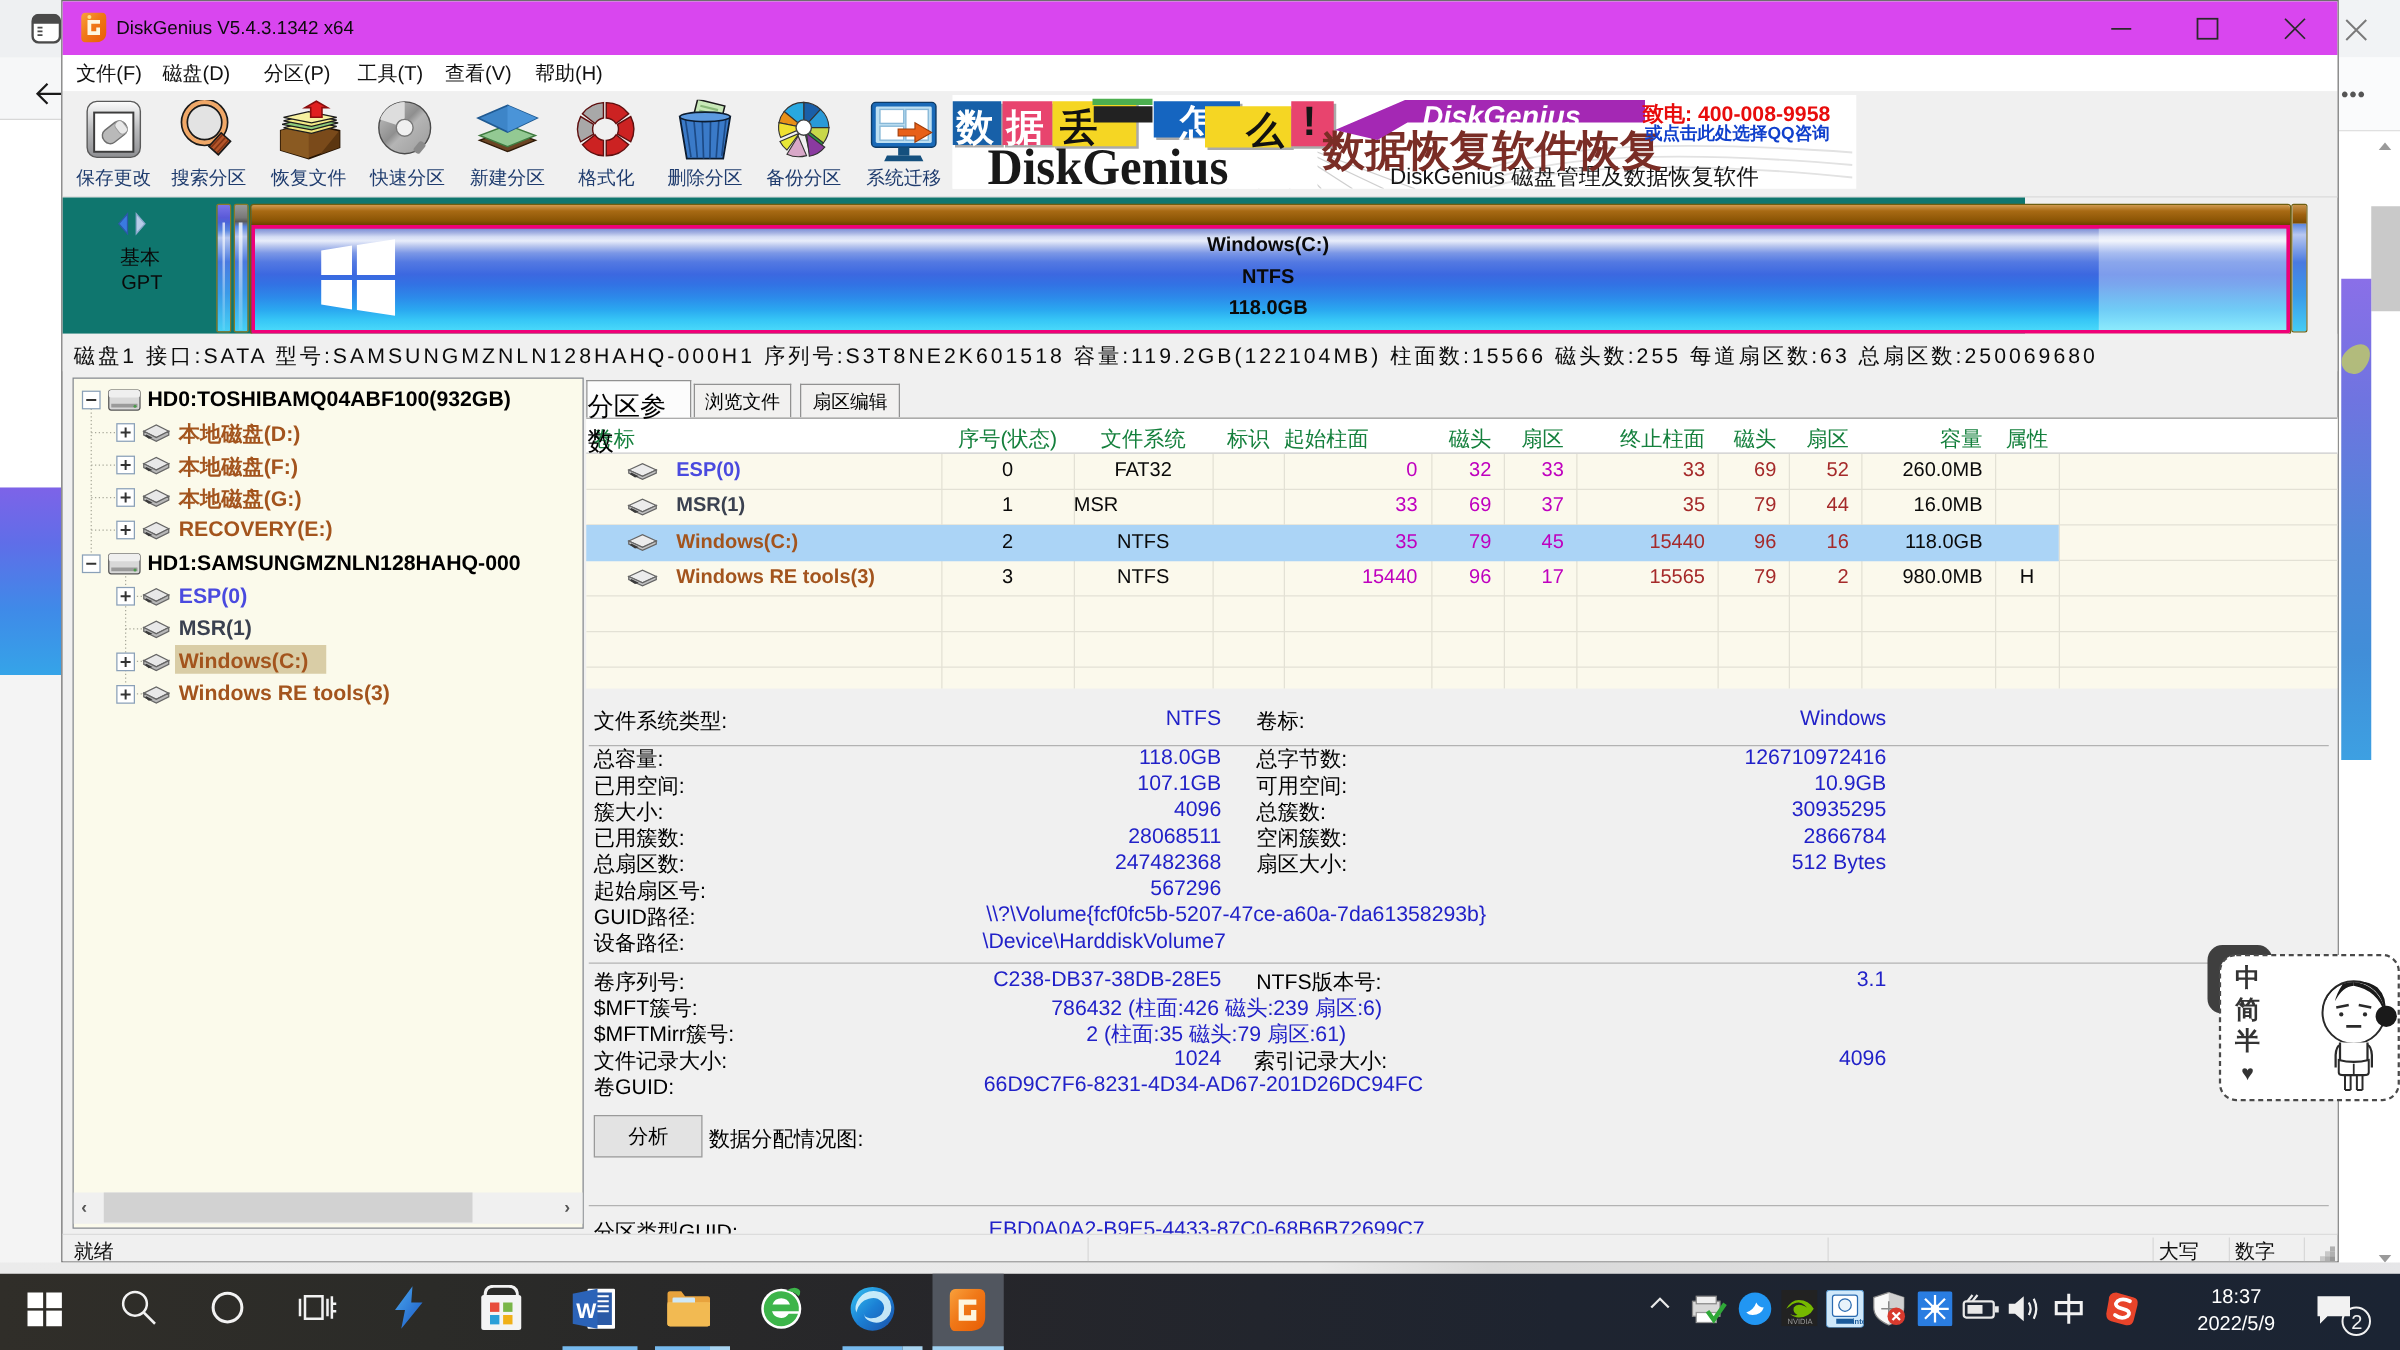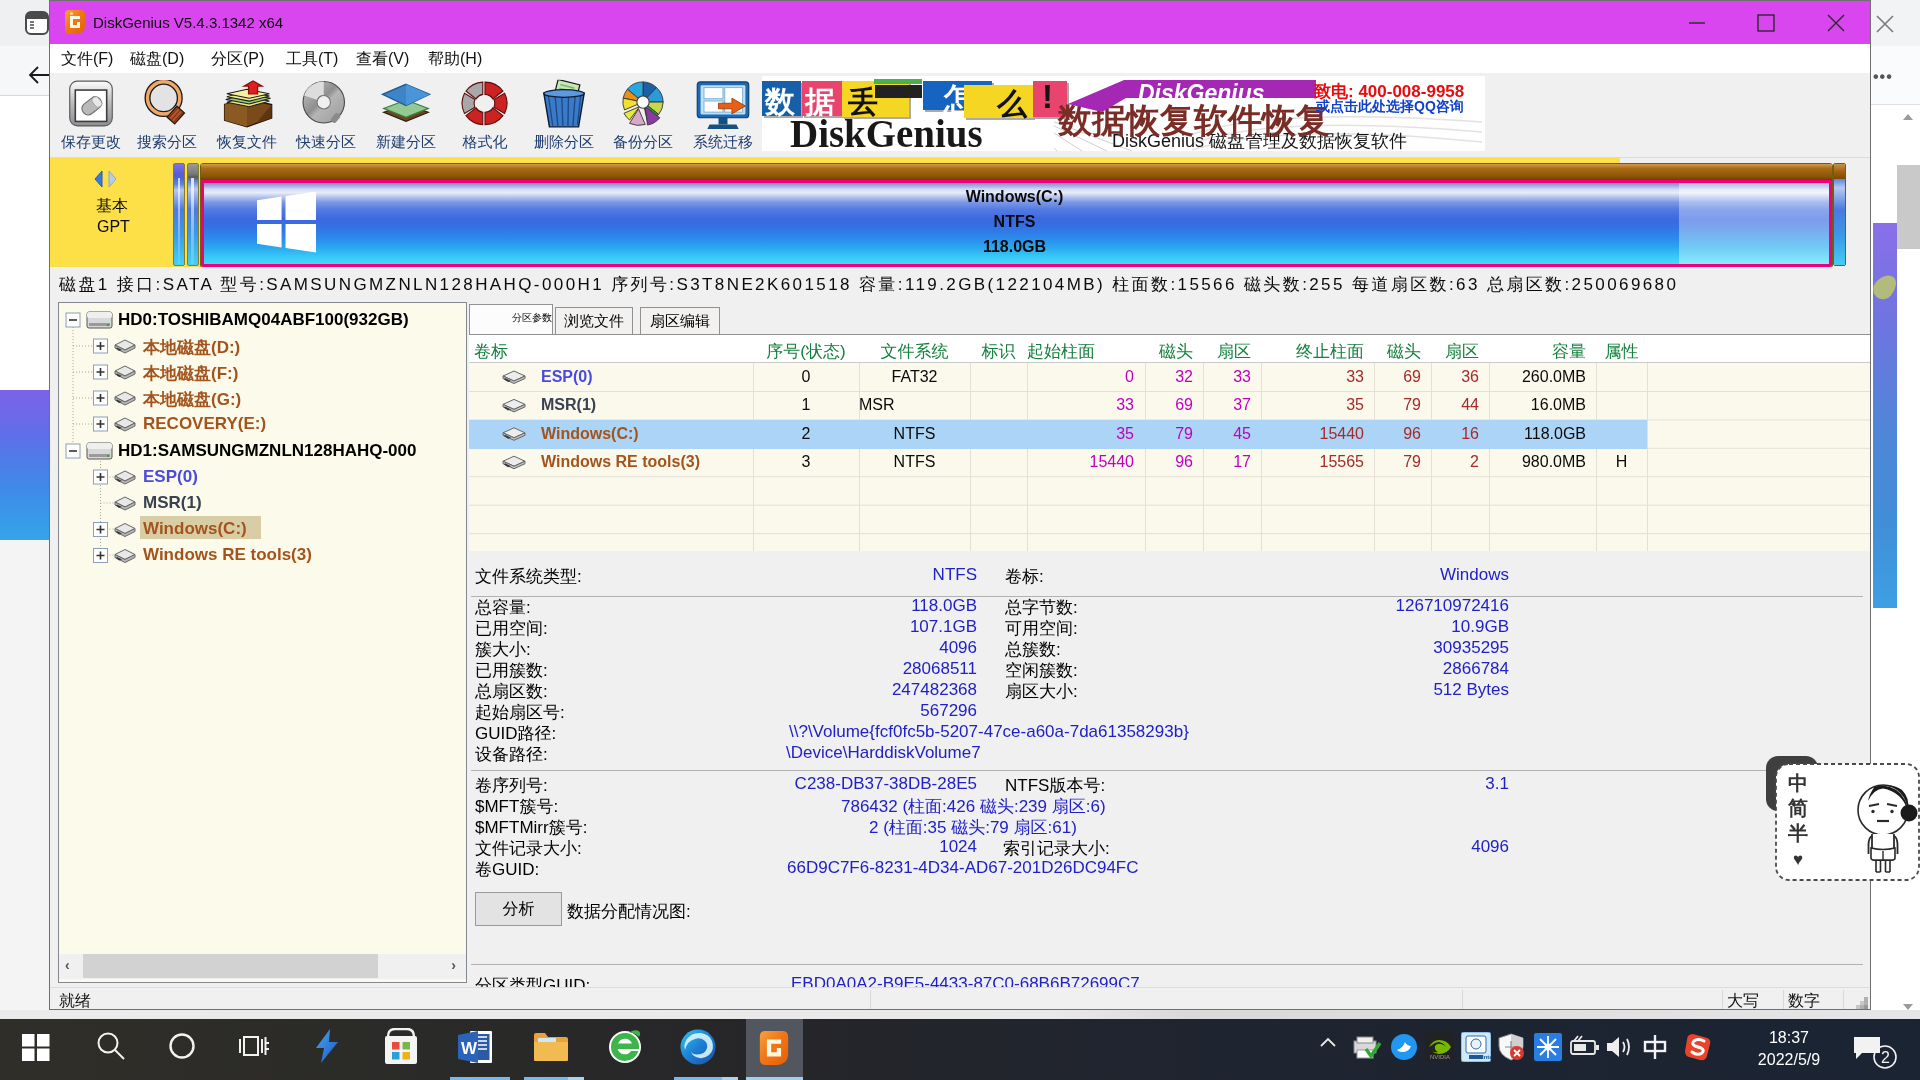--- a/index.html
+++ b/index.html
@@ -18,21 +18,21 @@
 #bgR .img{left:2px;top:223px;width:24px;height:385px;background:linear-gradient(180deg,#8a6fe8 0%,#6f74e0 25%,#4f86d8 55%,#418ed8 78%,#3da0e2 100%);}
 
 #win{left:49px;top:0;width:1822px;height:1010px;background:#f0f0f0;border:1px solid #6f6f6f;box-sizing:border-box;overflow:hidden;}
 #titlebar{left:0;top:0;width:1820px;height:43px;background:#d946ef;}
 #menubar{left:0;top:43px;width:1820px;height:29px;background:#fff;font-size:16px;color:#111;}
 #toolbar{left:0;top:72px;width:1820px;height:84px;background:#f0f0f0;border-bottom:1px solid #dadada;}
 .tbtn{top:10px;width:76px;height:76px;text-align:center;}
 .tbtn svg{display:block;margin:0 auto;transform:scale(1.12);transform-origin:50% 60%;}
 .tbtn .lb{position:absolute;top:50px;left:-8px;right:-8px;font-size:15px;color:#1f3c6e;white-space:nowrap;}
 #ad{left:712px;top:75px;width:723px;height:75px;background:#fff;overflow:hidden;}
-#diskarea{left:0;top:157px;width:1570px;height:109px;background:#fde047;}
+#diskarea{left:0;top:157px;width:1570px;height:109px;background:#0f766e;}
 #diskinfo{left:0;top:266px;width:1820px;height:30px;background:#f0f0f0;font-size:17px;letter-spacing:2.4px;color:#0a0a0a;white-space:nowrap;}
 
 #tree{left:8px;top:301px;width:409px;height:681px;background:#fbfaeb;border:1px solid #828790;box-sizing:border-box;}
 
 #tabs{left:419px;top:303px;width:1402px;height:30px;}
 #rtable{left:419px;top:333px;width:1450px;height:217px;background:#fbf9ec;}
 #details{left:419px;top:550px;width:1450px;height:436px;background:#f0f0f0;font-size:17px;text-decoration:underline;}
 #statusbar{left:0;top:986px;width:1820px;height:23px;background:#f0f0f0;border-top:1px solid #dcdcdc;font-size:16px;color:#111;}
 
 #strip{left:0;top:1010px;width:1920px;height:9px;background:linear-gradient(90deg,#ebebeb 0%,#e9e9e9 55%,#d9d9d9 62%,#e6e6e8 100%);}
@@ -432,21 +432,21 @@
     <div class="treetxt" style="left:84px;top:190px;color:#3a4150">MSR(1)</div>
     <div class="treetxt" style="left:84px;top:216px;color:#a3541d">Windows(C:)</div>
     <div class="treetxt" style="left:84px;top:242px;color:#a3541d">Windows RE tools(3)</div>
     <div class="ab" style="left:0;top:651px;width:407px;height:25px;background:#f0f0f0">
       <span style="position:absolute;left:6px;top:3px;color:#555;font-size:14px;font-weight:bold">‹</span>
       <span style="position:absolute;right:10px;top:3px;color:#555;font-size:14px;font-weight:bold">›</span>
       <div style="position:absolute;left:24px;top:0px;width:295px;height:24px;background:#d2d2d2"></div>
     </div>
   </div>
   <div id="tabs" class="ab">
-    <div class="ab" style="left:0px;top:0px;width:84px;height:30px;background:#fcfcfc;border:1px solid #919191;border-bottom:none;z-index:2;text-align:right;font-size:10px;padding-top:6px;box-sizing:border-box">分区参数</div>
+    <div class="ab" style="left:0px;top:0px;width:84px;height:30px;background:#fcfcfc;border:1px solid #919191;border-bottom:none;z-index:2;text-align:left;font-size:21px;padding-top:6px;box-sizing:border-box">分区参数</div>
     <div class="ab" style="left:86px;top:3px;width:78px;height:27px;background:#f2f1f0;border:1px solid #919191;border-bottom:none;text-align:center;font-size:15px;padding-top:4px;box-sizing:border-box">浏览文件</div>
     <div class="ab" style="left:171px;top:3px;width:80px;height:27px;background:#f2f1f0;border:1px solid #919191;border-bottom:none;text-align:center;font-size:15px;padding-top:4px;box-sizing:border-box">扇区编辑</div>
   </div>
   <div id="rtable" class="ab">
     <div class="ab" style="left:0;top:0;width:1450px;height:29px;background:#fff;border-top:1px solid #919191;border-bottom:1px solid #cacaca;box-sizing:border-box"></div>
     <svg class="ab" style="left:0;top:29px" width="1450" height="188" viewBox="0 0 1450 188">
       <g stroke="#e3e1d5" stroke-width="1">
         <path d="M284.5 0 V188 M390.5 0 V188 M501.5 0 V188 M558.5 0 V188 M676.5 0 V188 M734.5 0 V188 M792.5 0 V188 M905.5 0 V188 M962.5 0 V188 M1020.5 0 V188 M1127.5 0 V188 M1178.5 0 V188"></path>
         <path d="M0 28.5 H1450 M0 56.9 H1450 M0 85.3 H1450 M0 113.7 H1450 M0 142.2 H1450 M0 170.6 H1450 M0 199.1 H1450"></path>
       </g>
@@ -477,21 +477,21 @@
         <use href="#pic" y="85.2"></use>
     </svg>
     <div class="cell" style="left:72px;top:34px;font-weight:bold;color:#4a4adf">ESP(0)</div>
     <div class="cell" style="left:284px;top:34px;width:106px;text-align:center">0</div>
     <div class="cell" style="left:390px;top:34px;width:111px;text-align:center">FAT32</div>
     <div class="cell num1" style="left:558px;top:34px;width:107px;text-align:right">0</div>
     <div class="cell num1" style="left:676px;top:34px;width:48px;text-align:right">32</div>
     <div class="cell num1" style="left:734px;top:34px;width:48px;text-align:right">33</div>
     <div class="cell num2" style="left:792px;top:34px;width:103px;text-align:right">33</div>
     <div class="cell num2" style="left:905px;top:34px;width:47px;text-align:right">69</div>
-    <div class="cell num2" style="left:962px;top:34px;width:48px;text-align:right">36</div>
+    <div class="cell num2" style="left:962px;top:34px;width:48px;text-align:right">52</div>
     <div class="cell" style="left:1020px;top:34px;width:97px;text-align:right">260.0MB</div>
     <div class="cell" style="left:72px;top:62px;font-weight:bold;color:#3a4150">MSR(1)</div>
     <div class="cell" style="left:284px;top:62px;width:106px;text-align:center">1</div>
     <div class="cell" style="left:390px;top:62px;width:111px;text-align:left">MSR</div>
     <div class="cell num1" style="left:558px;top:62px;width:107px;text-align:right">33</div>
     <div class="cell num1" style="left:676px;top:62px;width:48px;text-align:right">69</div>
     <div class="cell num1" style="left:734px;top:62px;width:48px;text-align:right">37</div>
     <div class="cell num2" style="left:792px;top:62px;width:103px;text-align:right">35</div>
     <div class="cell num2" style="left:905px;top:62px;width:47px;text-align:right">79</div>
     <div class="cell num2" style="left:962px;top:62px;width:48px;text-align:right">44</div>

